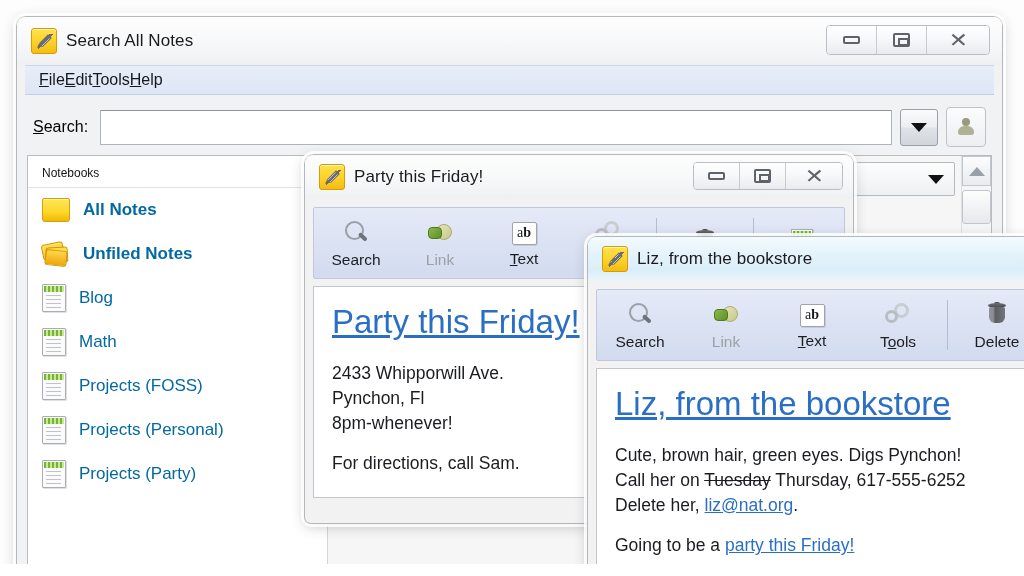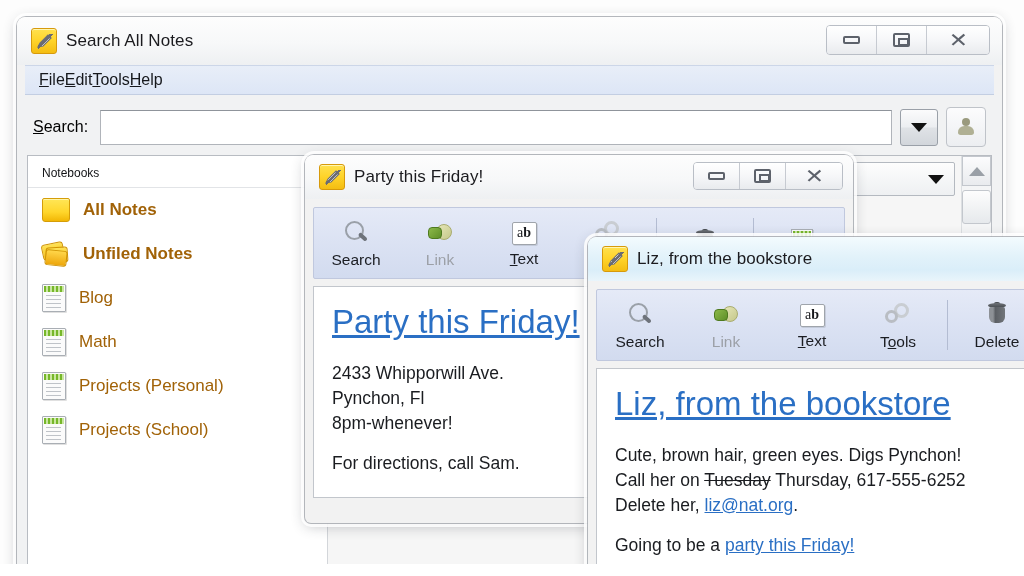--- a/index.html
+++ b/index.html
@@ -226,21 +226,21 @@
   }
   .nb-item {
     display: flex;
     align-items: center;
     gap: 13px;
     padding: 6px 14px;
     height: 44px;
   }
   .nb-item .nb-label {
     font-size: 17px;
-    color: #a16207;
+    color: #0369a1;
   }
   .nb-item.bold .nb-label { font-weight: bold; }
 
   
   .ic-allnotes {
     width: 28px; height: 24px;
     border-radius: 2px 2px 3px 3px;
     background: linear-gradient(to bottom, #ffe657 0%, #ffd62b 60%, #f2b705 100%);
     border: 1px solid #d59d08;
     box-shadow: inset 0 1px 0 #fff5a8;
@@ -568,29 +568,33 @@
           <div class="nb-item">
             <span class="ic-note"></span>
             <span class="nb-label">Blog</span>
           </div>
 
           <div class="nb-item">
             <span class="ic-note"></span>
             <span class="nb-label">Math</span>
           </div>
 
+          <div class="nb-item">
+            <span class="ic-note"></span>
+            <span class="nb-label">Projects (FOSS)</span>
+          </div>
 
           <div class="nb-item">
             <span class="ic-note"></span>
             <span class="nb-label">Projects (Personal)</span>
           </div>
 
           <div class="nb-item">
             <span class="ic-note"></span>
-            <span class="nb-label">Projects (School)</span>
+            <span class="nb-label">Projects (Party)</span>
           </div>
         </div>
 
         <div class="right-pane">
           <div class="pane-combo">
             <span class="tri-down"></span>
           </div>
           <div class="vscroll">
             <div class="vscroll-up">
               <span class="tri-up"></span>

